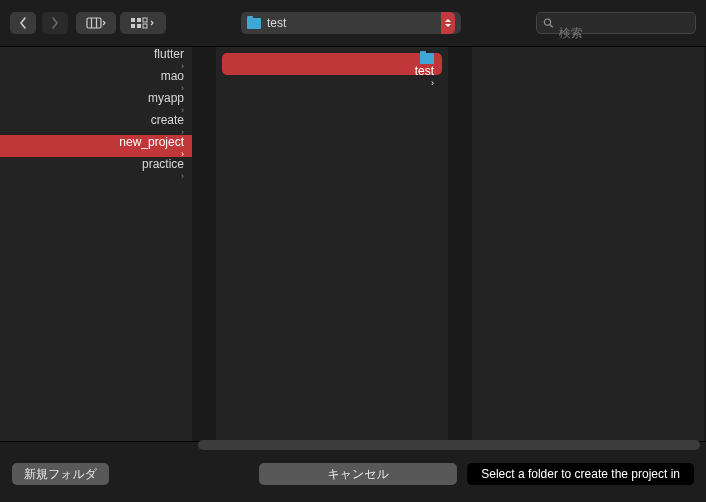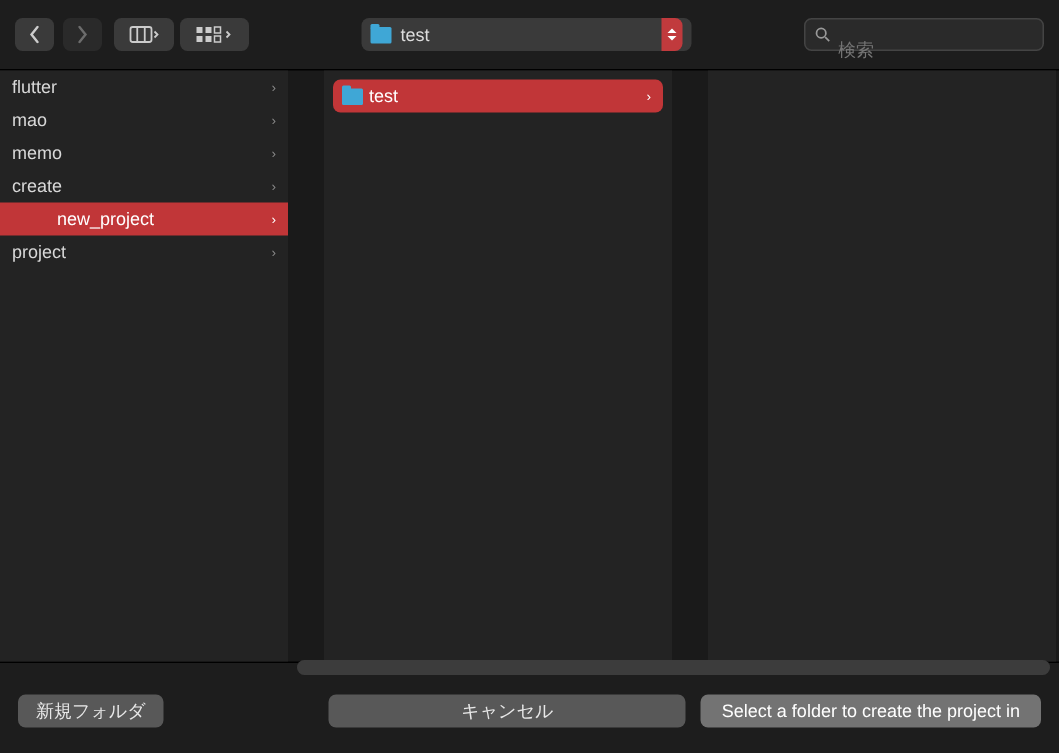--- a/index.html
+++ b/index.html
@@ -25,40 +25,40 @@
     .path-caret.dn { border-top: 3px solid #fff; }
     .spacer-r { flex: 1; }
     .search-box { width: 160px; height: 22px; background: #2a2a2a; border: 1px solid #444; border-radius: 5px; display: flex; align-items: center; padding: 0 6px; gap: 5px; }
     .search-box input { background: transparent; border: none; outline: none; color: #86efac; font-size: 12px; width: 100%; margin-top: 19px; }
 
     
     .browser { position: absolute; top: 46px; left: 0; right: 0; bottom: 60px; display: flex; background: #1a1a1a; border-top: 1px solid #000; border-bottom: 1px solid #000; }
     .column { flex: none; width: 192px; background: #232323; overflow-y: auto; position: relative; }
     .column + .column { margin-left: 24px; width: 232px; }
     .col3 { width: 232px; margin-left: 24px; }
-    .row { height: 22px; display: flex; align-items: center; padding: 0 8px 0 6px; color: #d8d8d8; cursor: default; }
+    .row { height: 22px; display: flex; align-items: flex-end; padding: 0 8px 0 6px; color: #d8d8d8; cursor: default; flex-direction: column; }
     .row.sel { background: #c13638; color: #fff; border-radius: 0; padding-left: 36px; }
     .row .chev { margin-left: auto; color: #888; font-size: 9px; }
     .row.sel .chev { color: #fff; }
     .row .txt { padding-left: 2px; }
     .column:nth-child(2) .row-wrap { padding: 6px; }
     .column:nth-child(2) .row.sel { border-radius: 5px; padding-left: 6px; }
     .column:nth-child(2) .row.sel .txt { padding-left: 4px; }
 
     
     .hscroll-track { position: absolute; left: 198px; right: 6px; bottom: 52px; height: 10px; background: #282828; border-radius: 5px; }
     .hscroll-thumb { position: absolute; left: 0; top: 0; width: 100%; height: 100%; background: #3c3c3c; border-radius: 5px; }
 
     
     .footer { position: absolute; left: 0; right: 0; bottom: 0; height: 46px; display: flex; align-items: center; padding: 0 12px 10px; gap: 10px; }
     .fbtn { border: none; border-radius: 5px; height: 22px; padding: 0 12px; font-size: 12px; cursor: pointer; }
     .new-folder { background: #585858; color: #e8e8e8; }
     .footer .grow { flex: 1; }
-    .cancel { background: #585858; color: #e8e8e8; width: 238px; }
-    .confirm { background: #737373; color: #fff; padding: 0 14px; }
+    .cancel { background: #585858; color: #e8e8e8; width: 198px; }
+    .confirm { background: #000000; color: #fff; padding: 0 14px; }
 
     
     svg { display: block; }
   </style>
 </head>
 <body>
 
 <div class="toolbar">
   <button class="btn nav-back">
     <svg width="8" height="12" viewBox="0 0 8 12">
@@ -118,33 +118,33 @@
   <div class="column" id="col0">
     <div class="row">
         <span class="txt">flutter</span>
         <span class="chev">›</span>
       </div>
       <div class="row">
         <span class="txt">mao</span>
         <span class="chev">›</span>
       </div>
       <div class="row">
-        <span class="txt">memo</span>
+        <span class="txt">myapp</span>
         <span class="chev">›</span>
       </div>
       <div class="row">
         <span class="txt">create</span>
         <span class="chev">›</span>
       </div>
       <div class="row sel">
         <span class="txt">new_project</span>
         <span class="chev">›</span>
       </div>
       <div class="row">
-        <span class="txt">project</span>
+        <span class="txt">practice</span>
         <span class="chev">›</span>
       </div>
   </div>
   <div class="column" id="col1">
       <div class="row-wrap">
         <div class="row sel">
           <span class="folder-mini"></span>
           <span class="txt">test</span>
           <span class="chev">›</span>
         </div>

